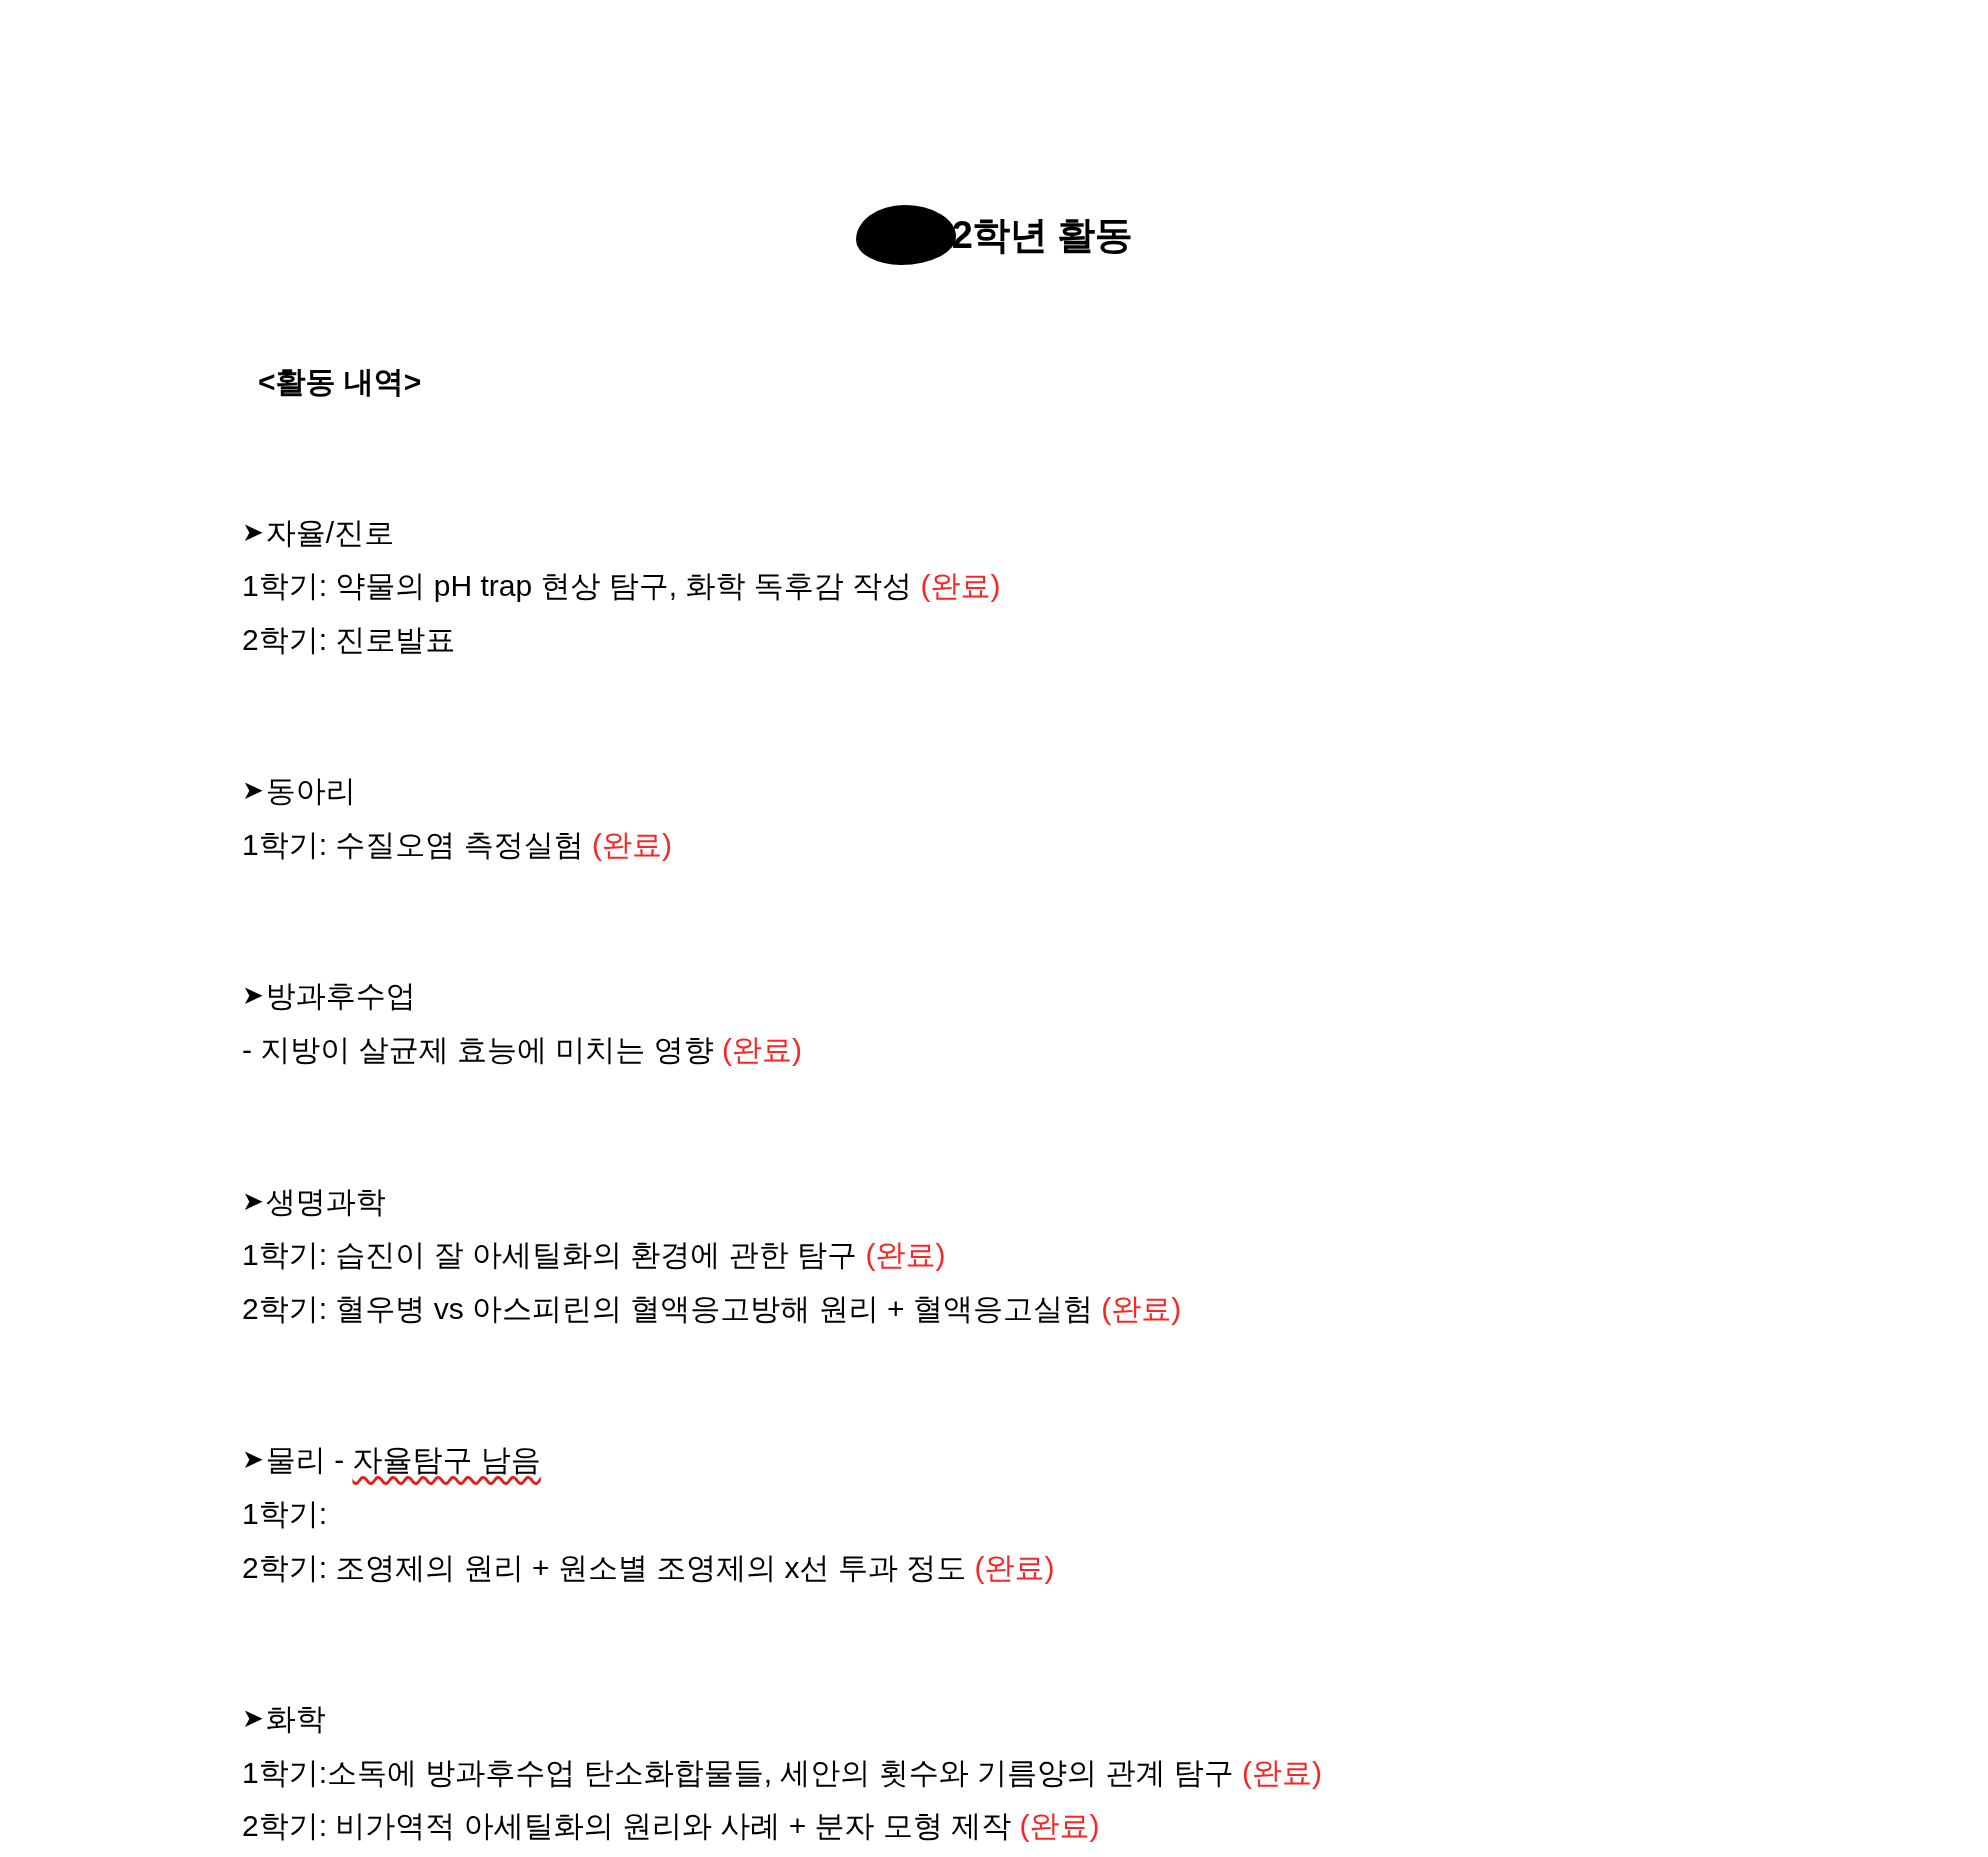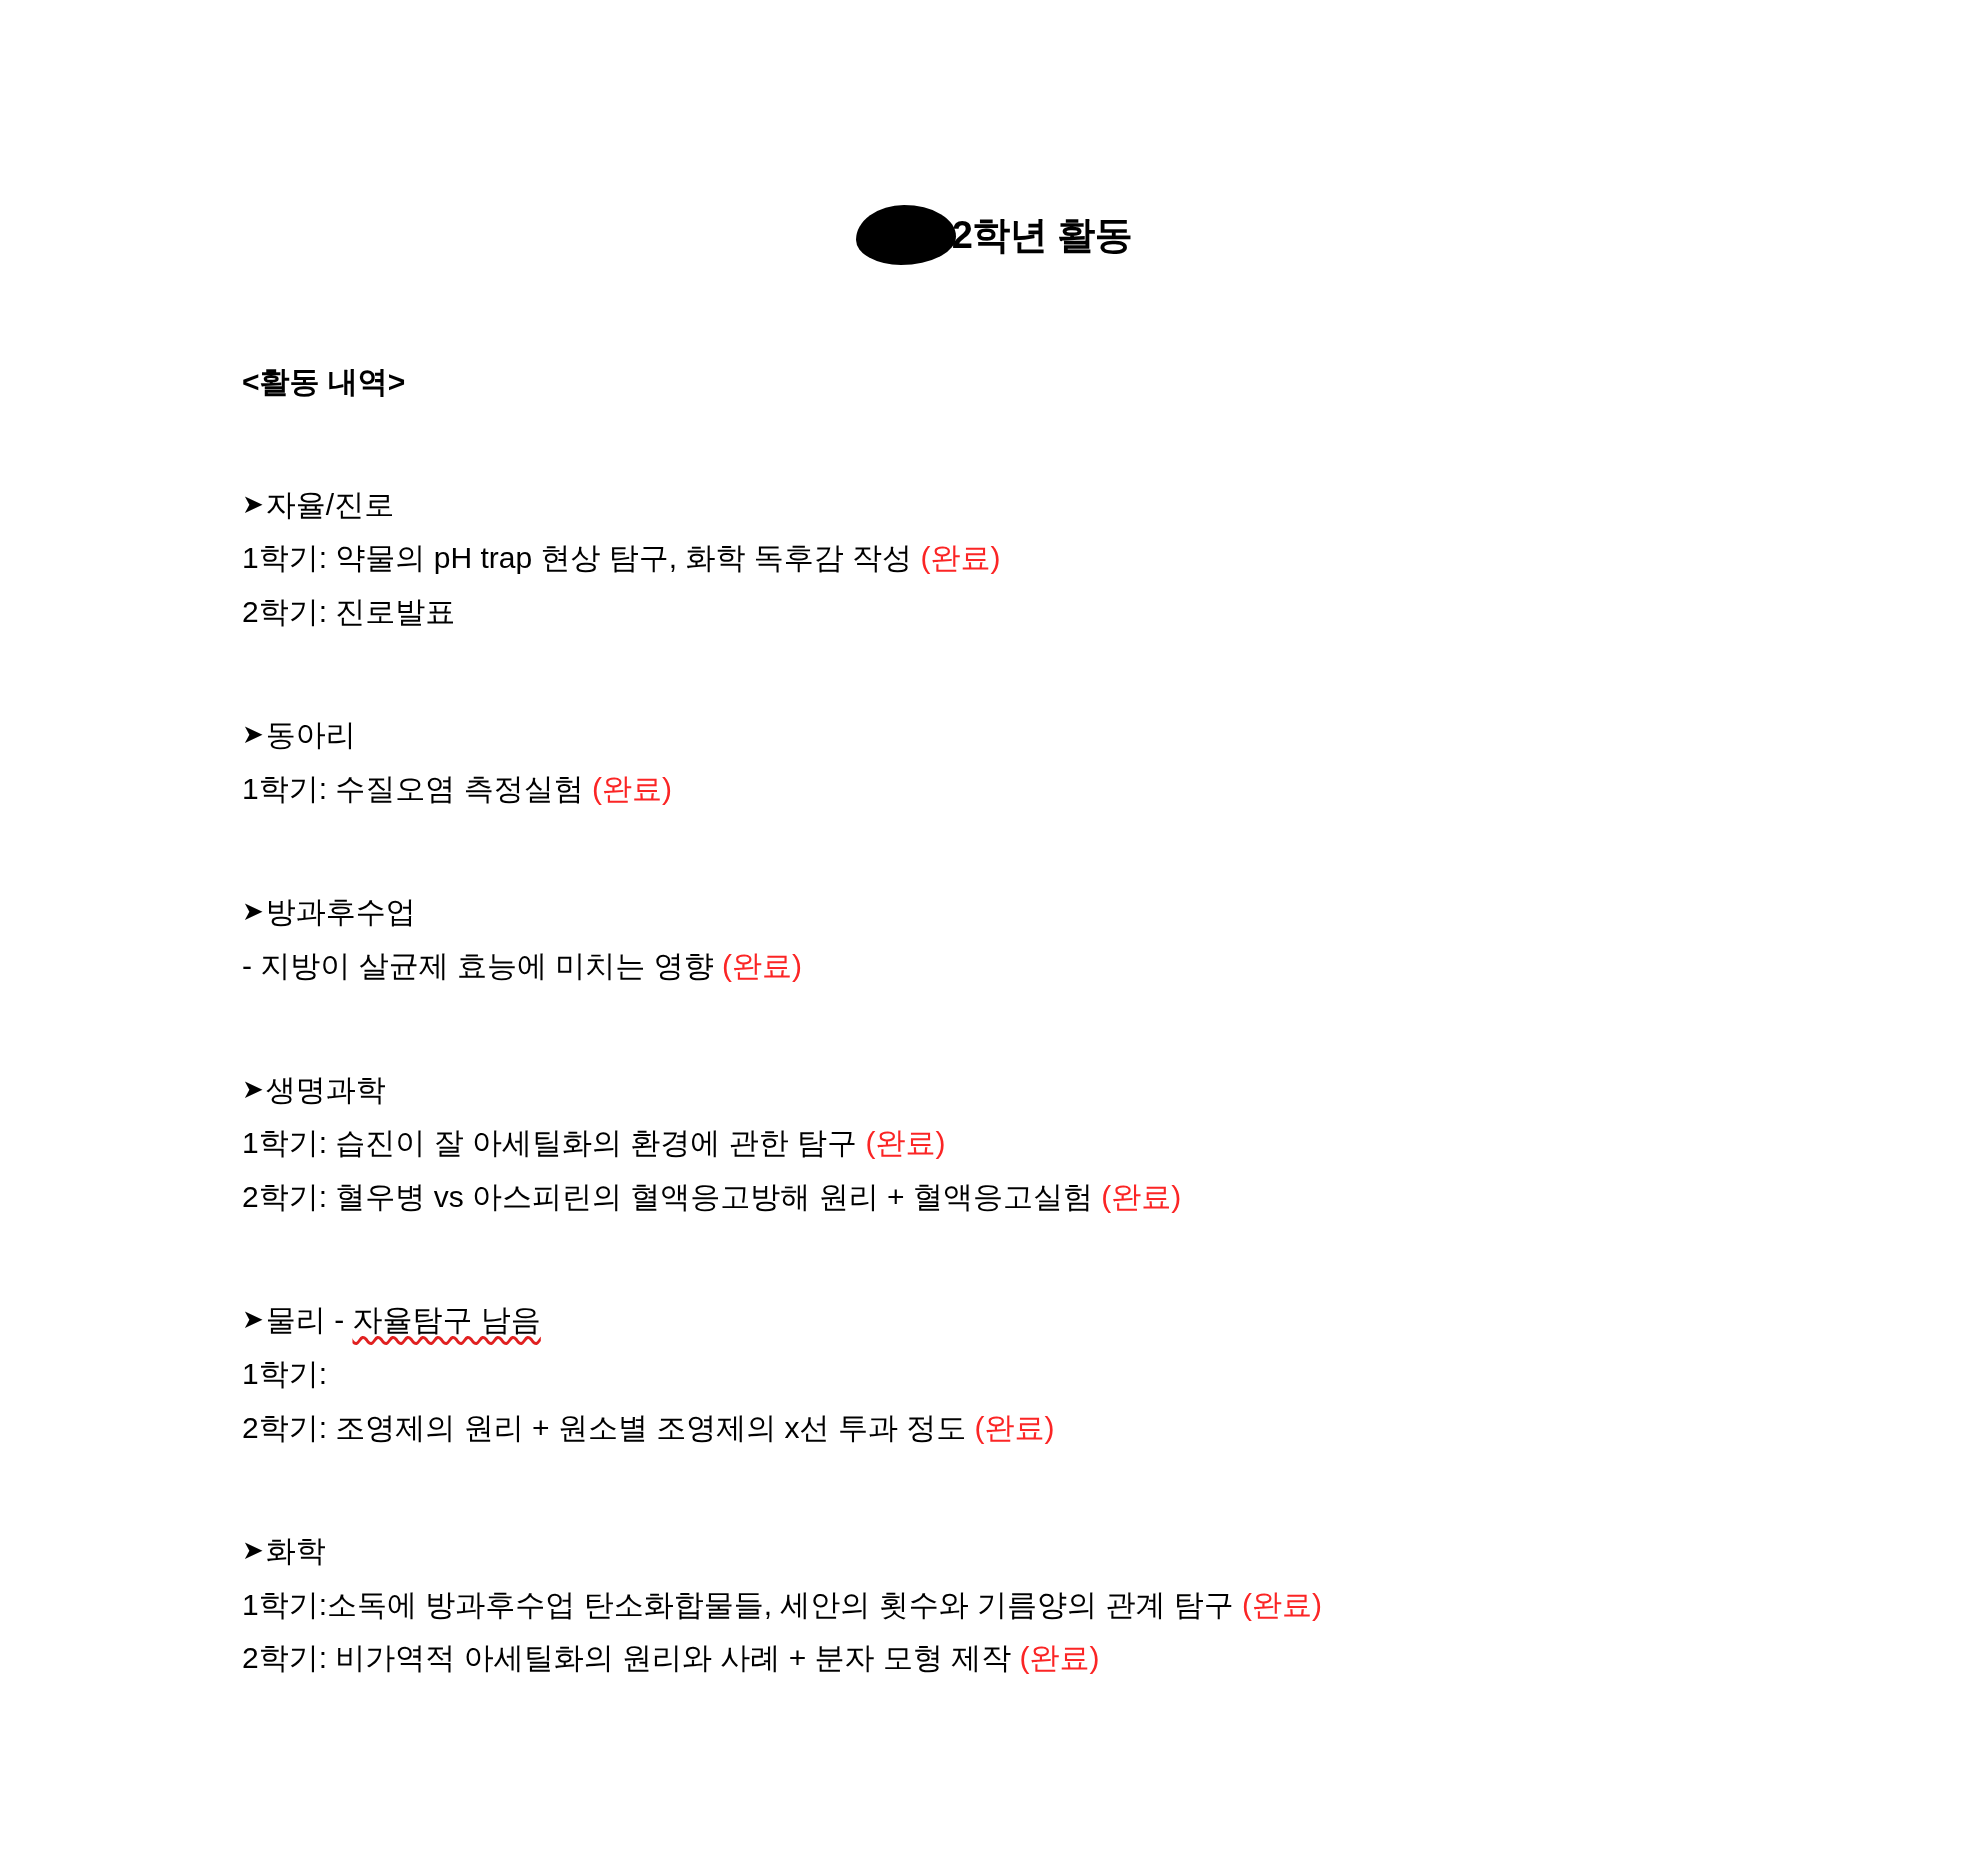--- a/index.html
+++ b/index.html
@@ -59,26 +59,26 @@
   .content {
     position: absolute;
     left: 242px;
     top: 360px;
     width: 1560px;
   }
 
   .section-heading {
     font-size: 30px;
     font-weight: bold;
-    margin: 0 0 0 0;
+    margin: 0 0 0 16px;
     line-height: 1.45;
   }
 
   .group {
-    margin-top: 78px;
+    margin-top: 106px;
   }
   .group:first-of-type {
     margin-top: 0;
   }
 
   .group-title {
     font-size: 30px;
     line-height: 1.52;
     white-space: nowrap;
   }

